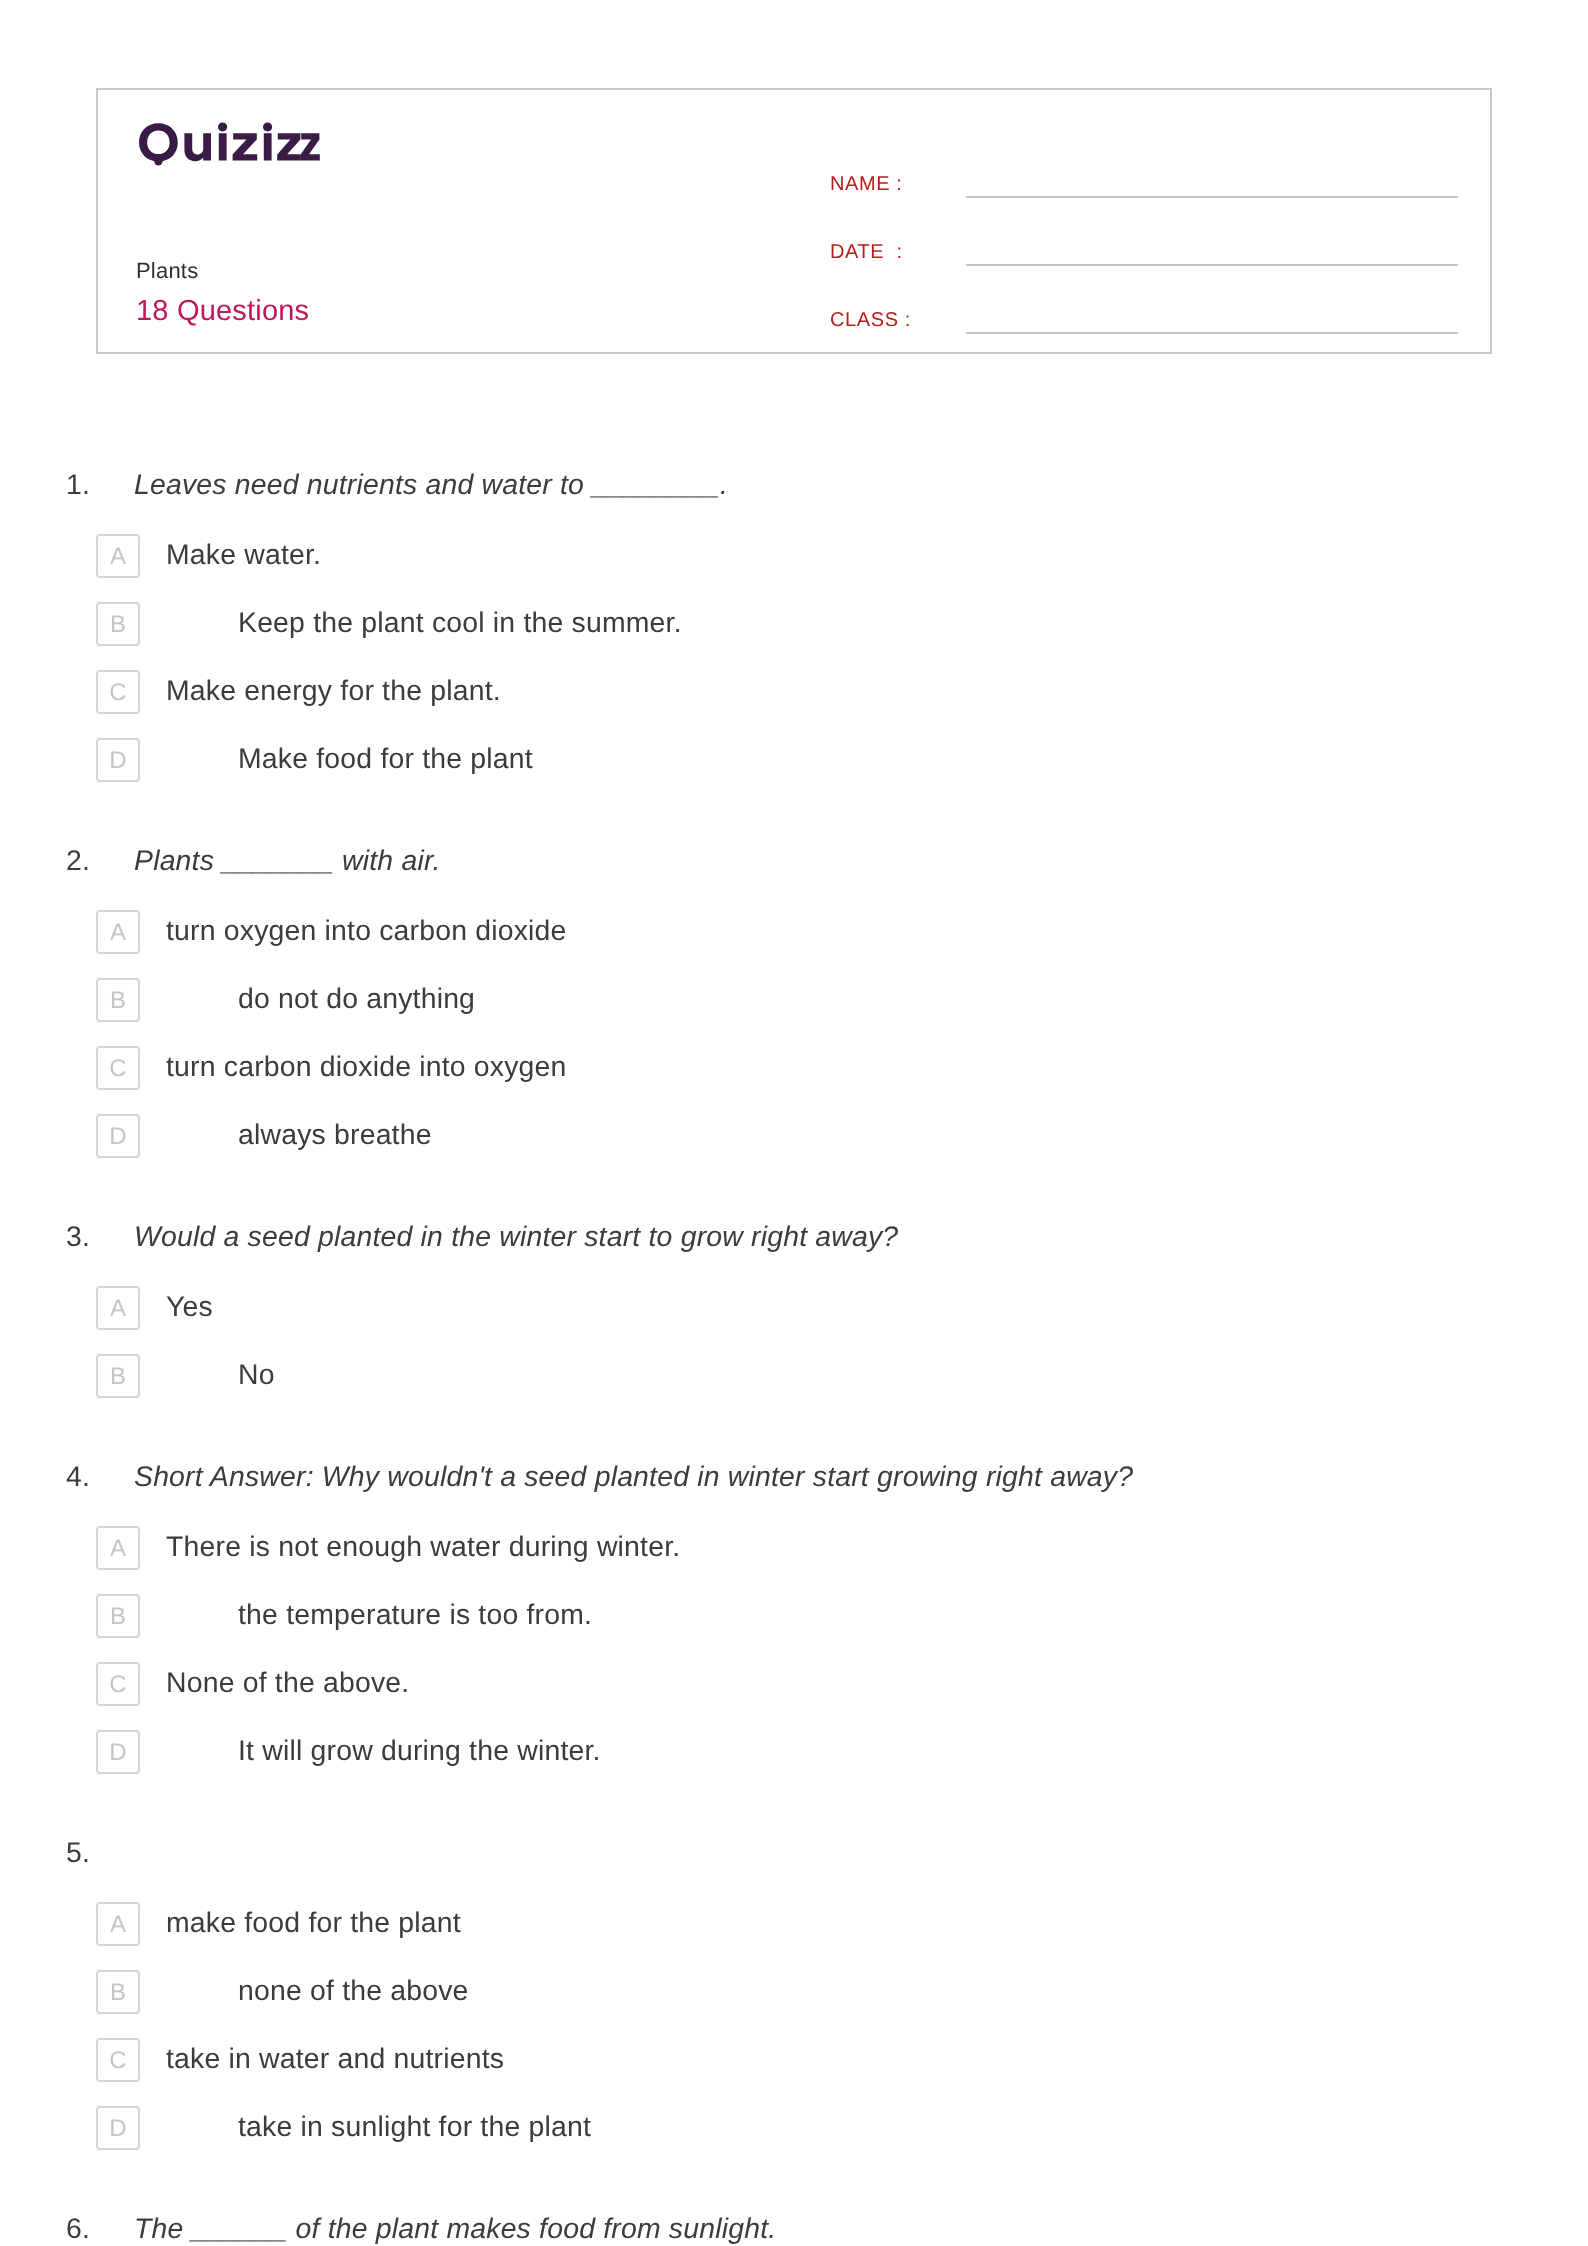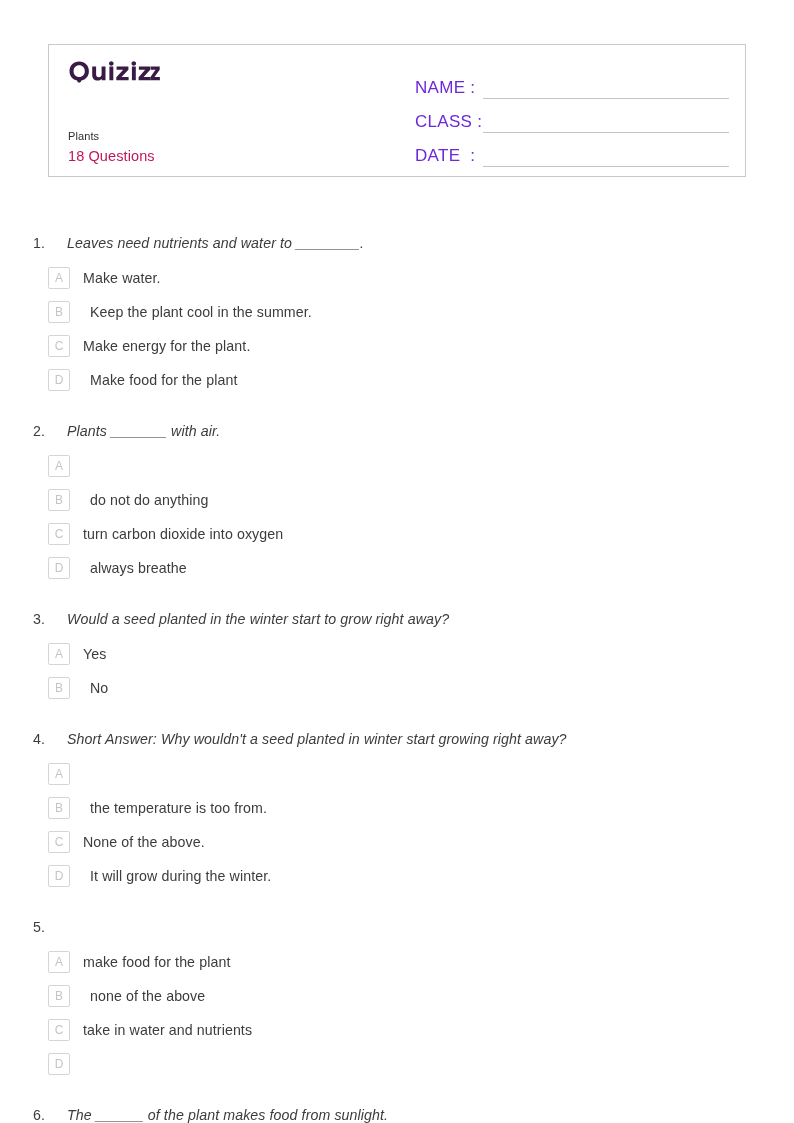--- a/index.html
+++ b/index.html
@@ -68,22 +68,22 @@
   .header-right {
     flex: 1;
     padding: 22px 16px 0 16px;
   }
   .field-row {
     display: flex;
     align-items: flex-end;
     height: 34px;
   }
   .field-label {
-    font-size: 17px;
-    color: #6d28d9;
+    font-size: 10px;
+    color: #b91c1c;
     letter-spacing: 0.3px;
     white-space: pre;
     padding-bottom: 3px;
     width: 68px;
     flex: none;
   }
   .field-line {
     flex: 1;
     border-bottom: 1px solid #c4c4c4;
     height: 1px;
@@ -156,21 +156,21 @@
   .opt-text {
     margin-left: 13px;
     font-size: 14.2px;
     color: #3c3c3c;
     line-height: 20px;
     letter-spacing: 0.1px;
     padding-top: 1px;
     max-width: 270px;
     text-align: right;
   }
-  .opt.indent .opt-text { margin-left: 20px; }
+  .opt.indent .opt-text { margin-left: 49px; }
   .q-gap-30 { height: 30px; }
 </style>
 </head>
 <body>
 
 <div class="page">
 
   <div class="header-card">
 
     <div class="header-left">
@@ -191,27 +191,27 @@
       <div class="quiz-title">Plants</div>
       <div class="quiz-count">18 Questions</div>
     </div>
 
     <div class="header-right">
       <div class="field-row">
         <span class="field-label">NAME :</span>
         <span class="field-line"></span>
       </div>
       <div class="field-row">
+        <span class="field-label">DATE  :</span>
+        <span class="field-line"></span>
+      </div>
+      <div class="field-row">
         <span class="field-label">CLASS :</span>
         <span class="field-line"></span>
       </div>
-      <div class="field-row">
-        <span class="field-label">DATE  :</span>
-        <span class="field-line"></span>
-      </div>
     </div>
 
   </div>
 
   <div class="questions" id="questions-root">
       <div class="question-block">
         <div class="q-head">
           <div class="q-num">1.</div>
           <div class="q-text">Leaves need nutrients and water to ________.</div>
         </div>
@@ -236,20 +236,21 @@
         <div class="q-gap-30"></div>
       </div>
       <div class="question-block">
         <div class="q-head">
           <div class="q-num">2.</div>
           <div class="q-text">Plants _______ with air.</div>
         </div>
         <div class="opts">
           <div class="opt">
             <div class="opt-letter">A</div>
+            <div class="opt-text">turn oxygen into carbon dioxide</div>
           </div>
           <div class="opt indent">
             <div class="opt-letter">B</div>
             <div class="opt-text">do not do anything</div>
           </div>
           <div class="opt">
             <div class="opt-letter">C</div>
             <div class="opt-text">turn carbon dioxide into oxygen</div>
           </div>
           <div class="opt indent">
@@ -277,20 +278,21 @@
         <div class="q-gap-30"></div>
       </div>
       <div class="question-block">
         <div class="q-head">
           <div class="q-num">4.</div>
           <div class="q-text">Short Answer: Why wouldn't a seed planted in winter start growing right away?</div>
         </div>
         <div class="opts">
           <div class="opt">
             <div class="opt-letter">A</div>
+            <div class="opt-text">There is not enough water during winter.</div>
           </div>
           <div class="opt indent">
             <div class="opt-letter">B</div>
             <div class="opt-text">the temperature is too from.</div>
           </div>
           <div class="opt">
             <div class="opt-letter">C</div>
             <div class="opt-text">None of the above.</div>
           </div>
           <div class="opt indent">
@@ -312,20 +314,21 @@
           <div class="opt indent">
             <div class="opt-letter">B</div>
             <div class="opt-text">none of the above</div>
           </div>
           <div class="opt">
             <div class="opt-letter">C</div>
             <div class="opt-text">take in water and nutrients</div>
           </div>
           <div class="opt indent">
             <div class="opt-letter">D</div>
+            <div class="opt-text">take in sunlight for the plant</div>
           </div>
         </div>
         <div class="q-gap-30"></div>
       </div>
       <div class="question-block">
         <div class="q-head">
           <div class="q-num">6.</div>
           <div class="q-text">The ______ of the plant makes food from sunlight.</div>
         </div>
       </div>

